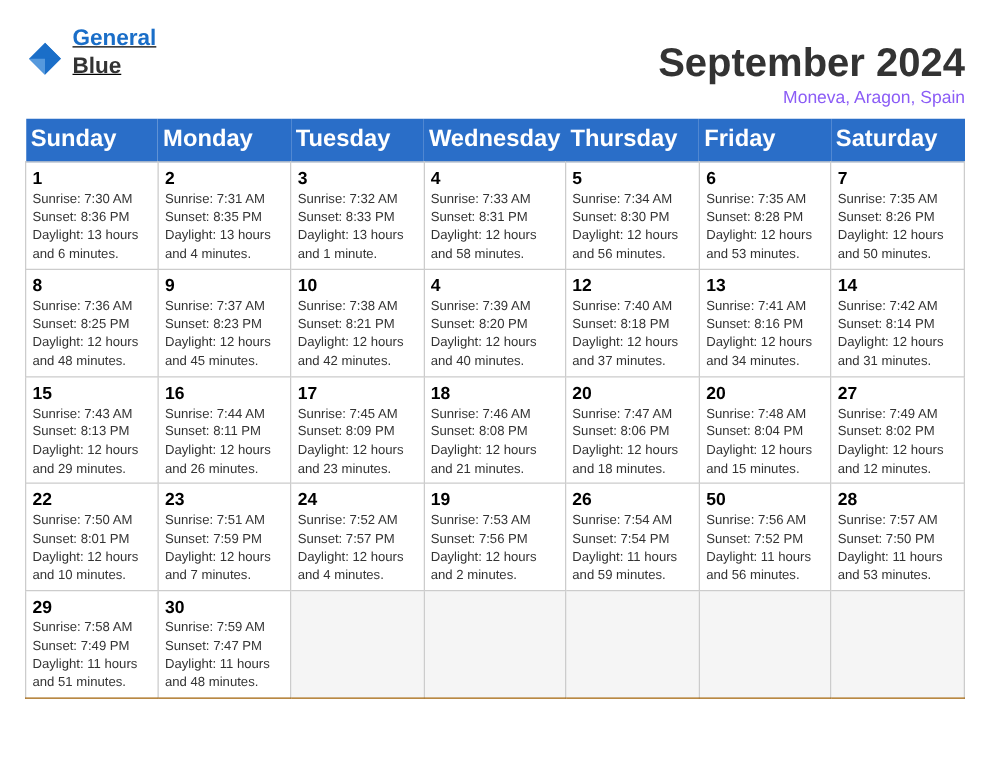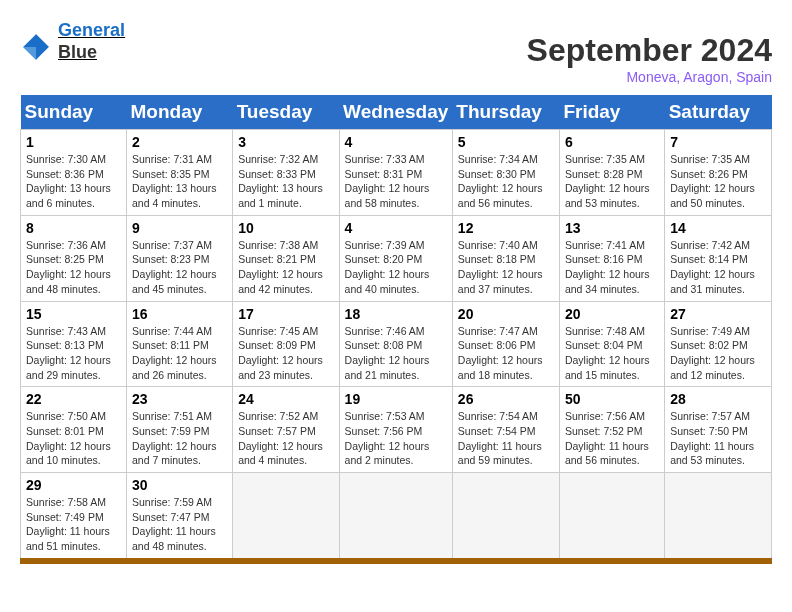--- a/index.html
+++ b/index.html
@@ -77,21 +77,21 @@
       font-weight: bold;
       display: block;
       margin-bottom: 2px;
     }
     .day-detail {
       color: #333;
       font-size: 10.5px;
       line-height: 1.4;
     }
     tr:last-child td {
-      border-bottom: 6px solid #a16207;
+      border-bottom: 1px solid #a16207;
     }
   </style>
 </head>
 <body>
 
 <div class="header">
   <div class="logo">
     <svg class="logo-icon" viewBox="0 0 40 40">
       <polygon points="20,4 36,20 20,36 4,20" fill="#1a6ec8"></polygon>
       <polygon points="20,4 36,20 20,20" fill="#1a6ec8"></polygon>

